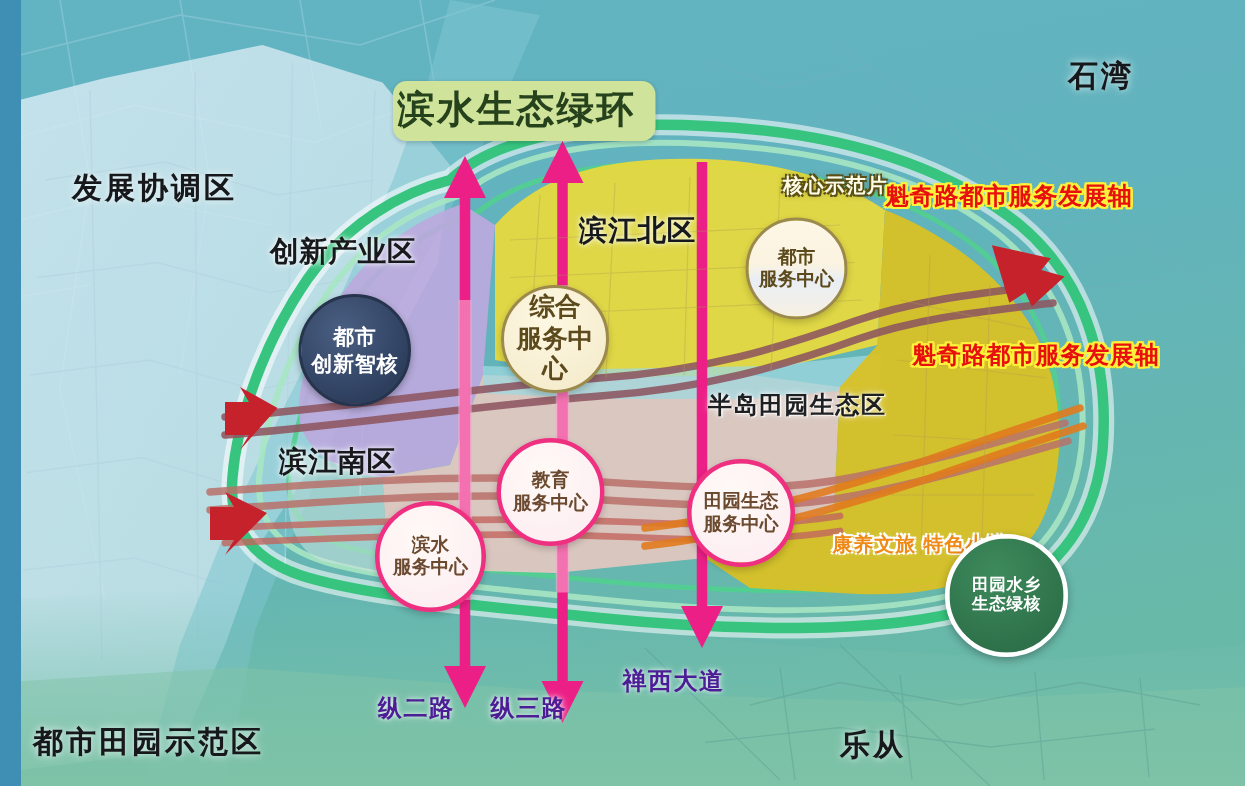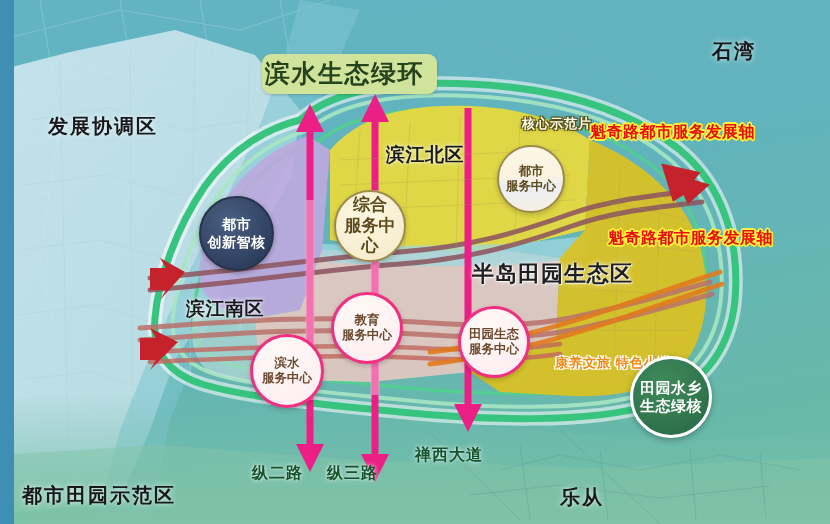--- a/index.html
+++ b/index.html
@@ -10,35 +10,35 @@
     overflow:hidden;
     font-family:"Liberation Sans","DejaVu Sans",sans-serif;
     background:#5fb2bd;
     user-select:none;
   }
   #mapsvg{position:absolute;left:0;top:0;width:830px;height:524px;}
   .lbl{position:absolute;white-space:nowrap;line-height:1.12;pointer-events:auto;}
 
   
   .zone-big{
-    font-size:22px;font-weight:bold;color:#1d1f22;
+    font-size:16px;font-weight:bold;color:#1d1f22;
     letter-spacing:1px;
     text-shadow:0 0 3px rgba(255,255,255,.85),0 0 6px rgba(255,255,255,.65),1px 1px 0 rgba(255,255,255,.7);
   }
   .zone-med{
     font-size:19px;font-weight:bold;color:#17191c;
     letter-spacing:.5px;
     text-shadow:0 0 3px rgba(255,255,255,.9),0 0 6px rgba(255,255,255,.6);
   }
   .corner-lbl{
     font-size:20px;font-weight:bold;color:#16181b;letter-spacing:2px;
     text-shadow:0 0 4px rgba(255,255,255,.55),0 0 8px rgba(255,255,255,.4);
   }
   .road-lbl{
-    font-size:16px;font-weight:bold;color:#14532d;letter-spacing:1px;
+    font-size:16px;font-weight:bold;color:#4c1d95;letter-spacing:1px;
     text-shadow:0 0 3px rgba(255,255,255,.8),0 0 6px rgba(255,255,255,.5);
   }
 
   
   .chip{
     background:#cfe39a;
     border-radius:9px;
     padding:5px 13px 7px 3px;
     font-size:25px;font-weight:bold;
     color:#26421d;letter-spacing:1.5px;
@@ -98,21 +98,21 @@
     border:2px solid #9c8a4c;color:#5c4a1d;font-size:12.5px;
     box-shadow:0 2px 5px rgba(0,0,0,.2);
   }
   .node-pink{
     background:radial-gradient(circle at 42% 32%,#fffaf6,#fdeef2 78%);
     border:3px solid #ef2f80;color:#6b4a30;font-size:12.5px;
     box-shadow:0 2px 5px rgba(0,0,0,.2);
   }
   .node-green{
     background:radial-gradient(circle at 40% 30%,#3e8a5c,#2d7049 75%);
-    border:3px solid #ffffff;color:#ffffff;font-size:15px;
+    border:3px solid #ffffff;color:#ffffff;font-size:11px;
     letter-spacing:.5px;
     box-shadow:0 2px 6px rgba(0,0,0,.3);
   }
   .v-strip{position:absolute;left:0;top:0;width:14px;height:524px;background:#3f8fb5;}
 </style>
 </head>
 <body>
 
 <div id="stage">
 
@@ -296,20 +296,21 @@
   <div class="lbl chip" style="left:262px;top:54px;">滨水生态绿环</div>
 
   <div class="lbl corner-lbl" style="left:712px;top:40px;">石湾</div>
 
   <div class="lbl corner-lbl" style="left:560px;top:486px;">乐从</div>
 
   <div class="lbl corner-lbl" style="left:22px;top:484px;">都市田园示范区</div>
 
   <div class="lbl corner-lbl" style="left:48px;top:115px;">发展协调区</div>
 
+  <div class="lbl zone-med" style="left:180px;top:158px;">创新产业区</div>
 
   <div class="lbl zone-med" style="left:386px;top:144px;">滨江北区</div>
 
   <div class="lbl zone-med" style="left:186px;top:298px;">滨江南区</div>
 
   <div class="lbl zone-big" style="left:472px;top:262px;">半岛田园生态区</div>
 
   <div class="lbl sub-white" style="left:490px;top:117px;margin-left:32px;">核心示范片</div>
 
   <div class="lbl sub-orange" style="left:527px;top:355px;width:100px;">

